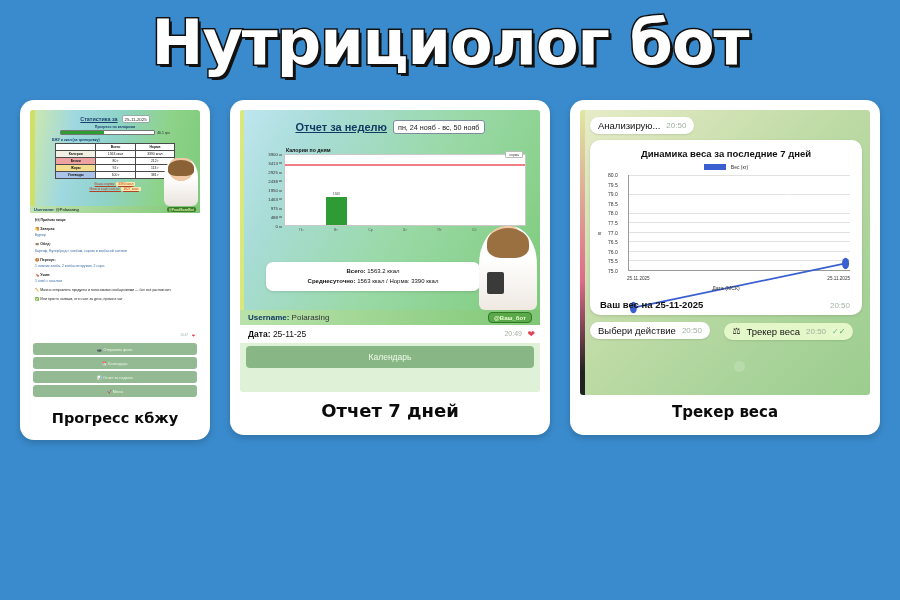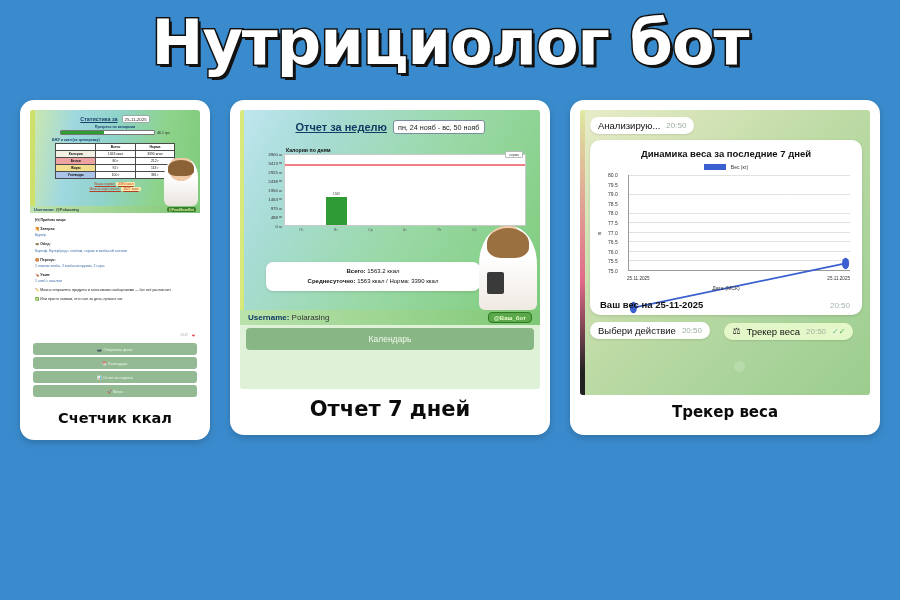--- a/index.html
+++ b/index.html
@@ -57,21 +57,21 @@
   }
   .card-caption {
     text-align: center;
     font-weight: 800;
     font-size: 15px;
     color: #0b0b0b;
     padding: 8px 0 4px;
     font-family: "DejaVu Sans", sans-serif;
   }
   .card-1 .card-caption { font-size: 14.5px; }
-  .card-2 .card-caption { font-size: 21px; }
+  .card-2 .card-caption { font-size: 18px; }
   .card-3 .card-caption { font-size: 15px; }
   .tg-dots::after{
     content:""; position:absolute; inset:0;
     background-image:
       radial-gradient(circle at 12% 20%, rgba(255,255,255,.22) 0 4px, transparent 5px),
       radial-gradient(circle at 38% 62%, rgba(255,255,255,.18) 0 5px, transparent 6px),
       radial-gradient(circle at 72% 28%, rgba(255,255,255,.20) 0 5px, transparent 6px),
       radial-gradient(circle at 88% 78%, rgba(255,255,255,.16) 0 4px, transparent 5px),
       radial-gradient(circle at 55% 90%, rgba(255,255,255,.16) 0 5px, transparent 6px);
     pointer-events:none;
@@ -389,21 +389,21 @@
             <span>📊</span>
             <span>Отчет за неделю</span>
           </div>
           <div class="c1-btn">
             <span>🚀</span>
             <span>Меню</span>
           </div>
         </div>
       </div>
     </div>
-    <div class="card-caption">Счетчик ккал</div>
+    <div class="card-caption">Прогресс кбжу</div>
   </div>
 
   <div class="card card-2">
     <div class="shot">
       <div class="c2-wrap">
         <div class="c2-hero">
           <div class="c2-leftbar"></div>
           <div class="c2-titlerow">
             <span class="c2-title">Отчет за неделю</span>
             <span class="c2-range">пн, 24 нояб - вс, 50 нояб</span>
@@ -454,20 +454,26 @@
 
           <div class="c2-girl"></div>
         </div>
 
         <div class="c2-userline">
           <span><span class="u">Username:</span>
             <span class="uv">Polarasing</span></span>
           <span class="c2-botpill">@Ваш_бот</span>
         </div>
 
+        <div class="c2-datebar">
+          <b>Дата:</b>
+          <span>25-11-25</span>
+          <span class="time">20:49</span>
+          <span class="heart">❤</span>
+        </div>
 
         <div class="c2-btns">
           <div class="c2-btn">
             <span>Календарь</span>
           </div>
 
         </div>
       </div>
     </div>
     <div class="card-caption">Отчет 7 дней</div>

